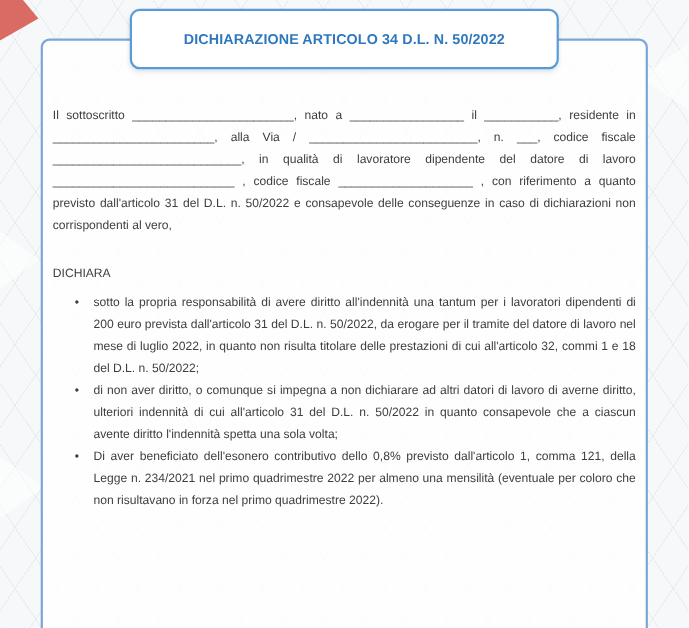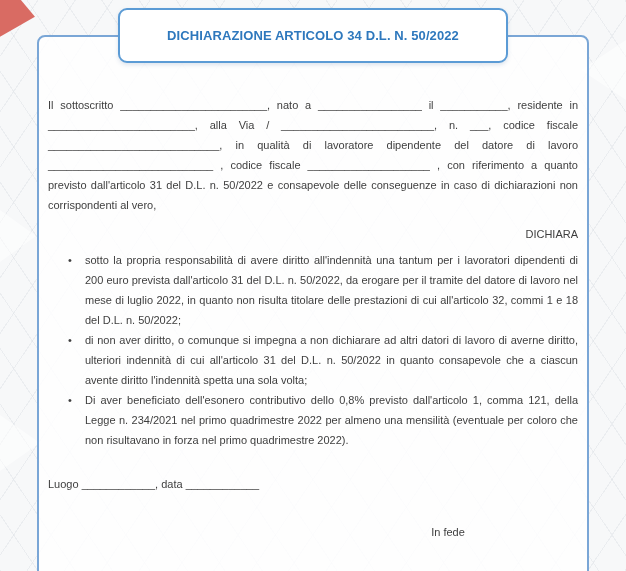--- a/index.html
+++ b/index.html
@@ -78,22 +78,22 @@
     left: 48px; top: 95px;
     width: 530px;
     z-index: 2;
     color: var(--text-color, #3e3e3e);
     font-size: 11px;
     line-height: 20px;
     text-align: justify;
   }
   .intro { margin: 0; }
   .declara {
-    text-align: right;
-    margin: 9px 0 6px 0;
+    text-align: left;
+    margin: 24px 0 6px 0;
   }
   ul.decl-list {
     list-style: none;
     margin: 0;
     padding: 0;
   }
   ul.decl-list li {
     position: relative;
     padding-left: 37px;
     text-align: justify;
@@ -145,19 +145,17 @@
       <li>
         <span class="bullet">•</span>
         <span>di non aver diritto, o comunque si impegna a non dichiarare ad altri datori di lavoro di averne diritto, ulteriori indennità di cui all'articolo 31 del D.L. n. 50/2022 in quanto consapevole che a ciascun avente diritto l'indennità spetta una sola volta;</span>
       </li>
       <li>
         <span class="bullet">•</span>
         <span>Di aver beneficiato dell'esonero contributivo dello 0,8% previsto dall'articolo 1, comma 121, della Legge n. 234/2021 nel primo quadrimestre 2022 per almeno una mensilità (eventuale per coloro che non risultavano in forza nel primo quadrimestre 2022).</span>
       </li>
     </ul>
 
-    <p class="place-date">Luogo ____________, data ____________</p>
 
-    <div class="infede">In fede</div>
 
   </div>
 
 </div>
 
 </body></html>

